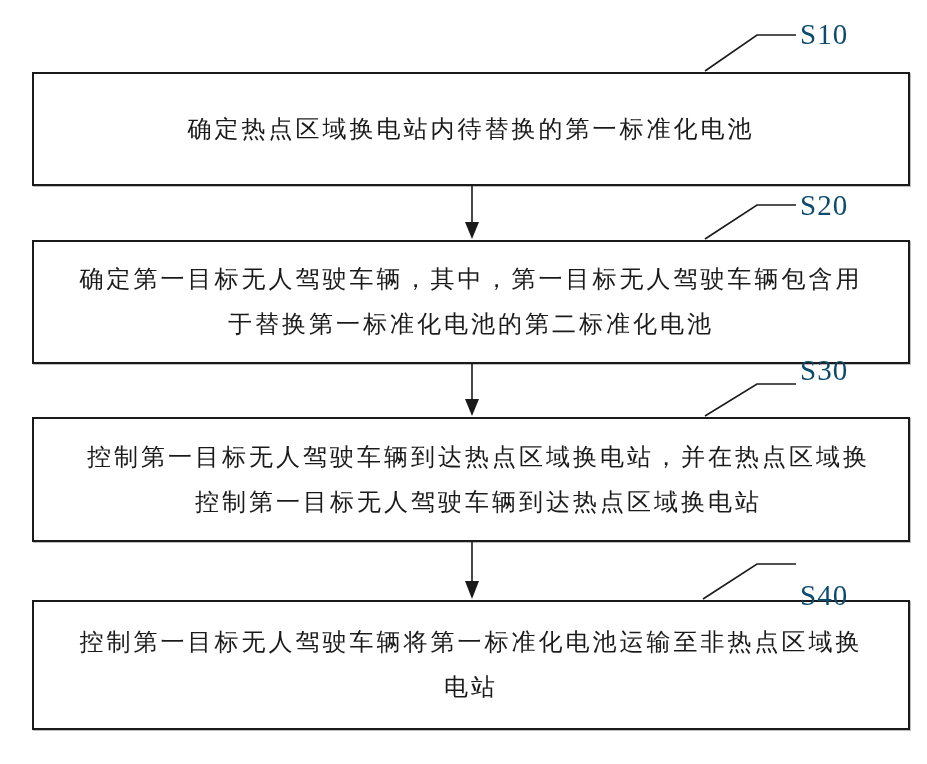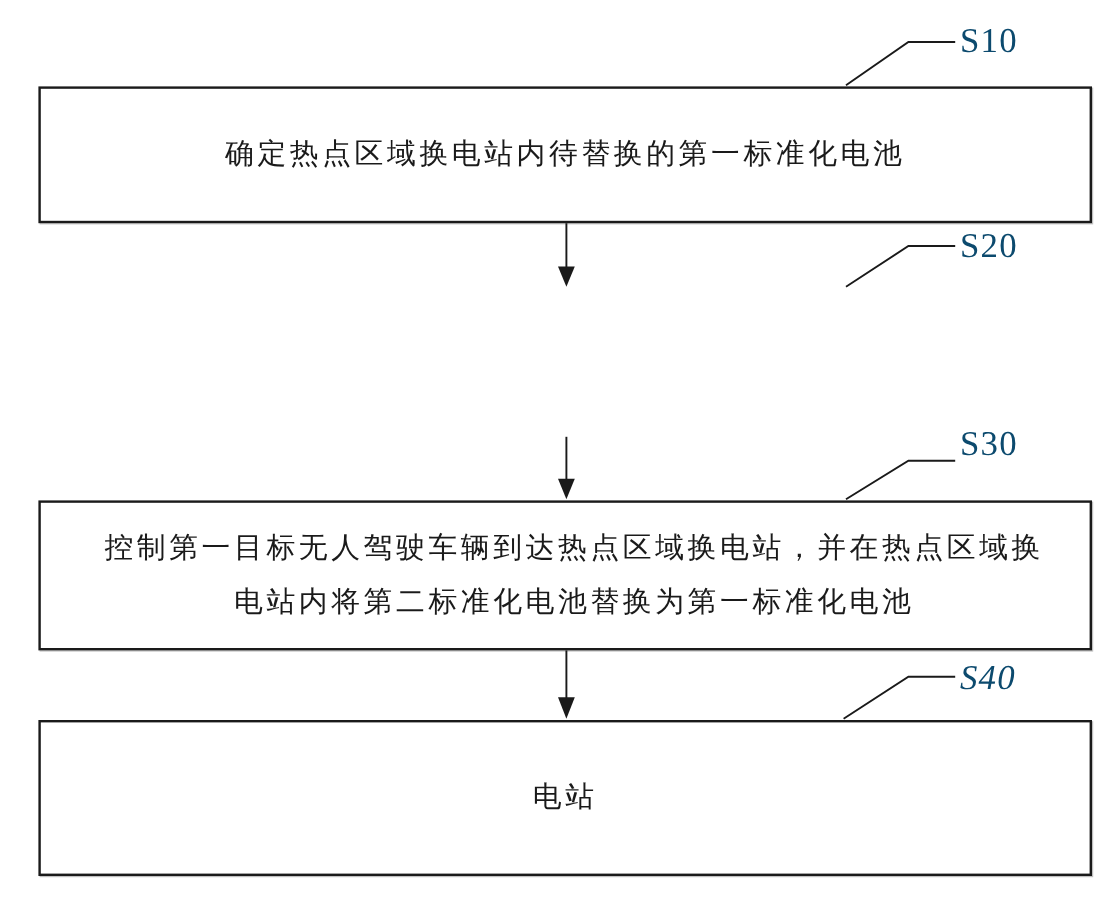--- a/index.html
+++ b/index.html
@@ -43,46 +43,51 @@
     position: absolute;
     font-size: 29px;
     letter-spacing: 1px;
     line-height: 34px;
     color: #0c4a6e;
     white-space: nowrap;
   }
   #label-s10 { left: 800px; top: 17px;  }
   #label-s20 { left: 800px; top: 188px; }
   #label-s30 { left: 800px; top: 353px; }
-  #label-s40 { left: 800px; top: 548px; font-style: italic; }
+  #label-s40 { left: 800px; top: 578px; }
   .connector-layer {
     position: absolute;
     left: 0;
     top: 0;
     width: 927px;
     height: 764px;
     pointer-events: none;
   }
 </style>
 </head>
 <body>
 
 <div class="canvas">
 
   <div class="flow-box" id="box-s10">
     <div class="box-line">确定热点区域换电站内待替换的第一标准化电池</div>
   </div>
 
+  <div class="flow-box" id="box-s20">
+    <div class="box-line">确定第一目标无人驾驶车辆，其中，第一目标无人驾驶车辆包含用</div>
+    <div class="box-line">于替换第一标准化电池的第二标准化电池</div>
+  </div>
 
   <div class="flow-box" id="box-s30">
     <div class="box-line">控制第一目标无人驾驶车辆到达热点区域换电站，并在热点区域换</div>
-    <div class="box-line">电站内将第二标准化电池替换为第一标准化电池</div>
+    <div class="box-line">控制第一目标无人驾驶车辆到达热点区域换电站</div>
   </div>
 
   <div class="flow-box" id="box-s40">
+    <div class="box-line">控制第一目标无人驾驶车辆将第一标准化电池运输至非热点区域换</div>
     <div class="box-line">电站</div>
   </div>
 
   <div class="step-label" id="label-s10">S10</div>
   <div class="step-label" id="label-s20">S20</div>
   <div class="step-label" id="label-s30">S30</div>
   <div class="step-label" id="label-s40">S40</div>
 
   <svg class="connector-layer" viewBox="0 0 927 764" xmlns="http://www.w3.org/2000/svg">
 

